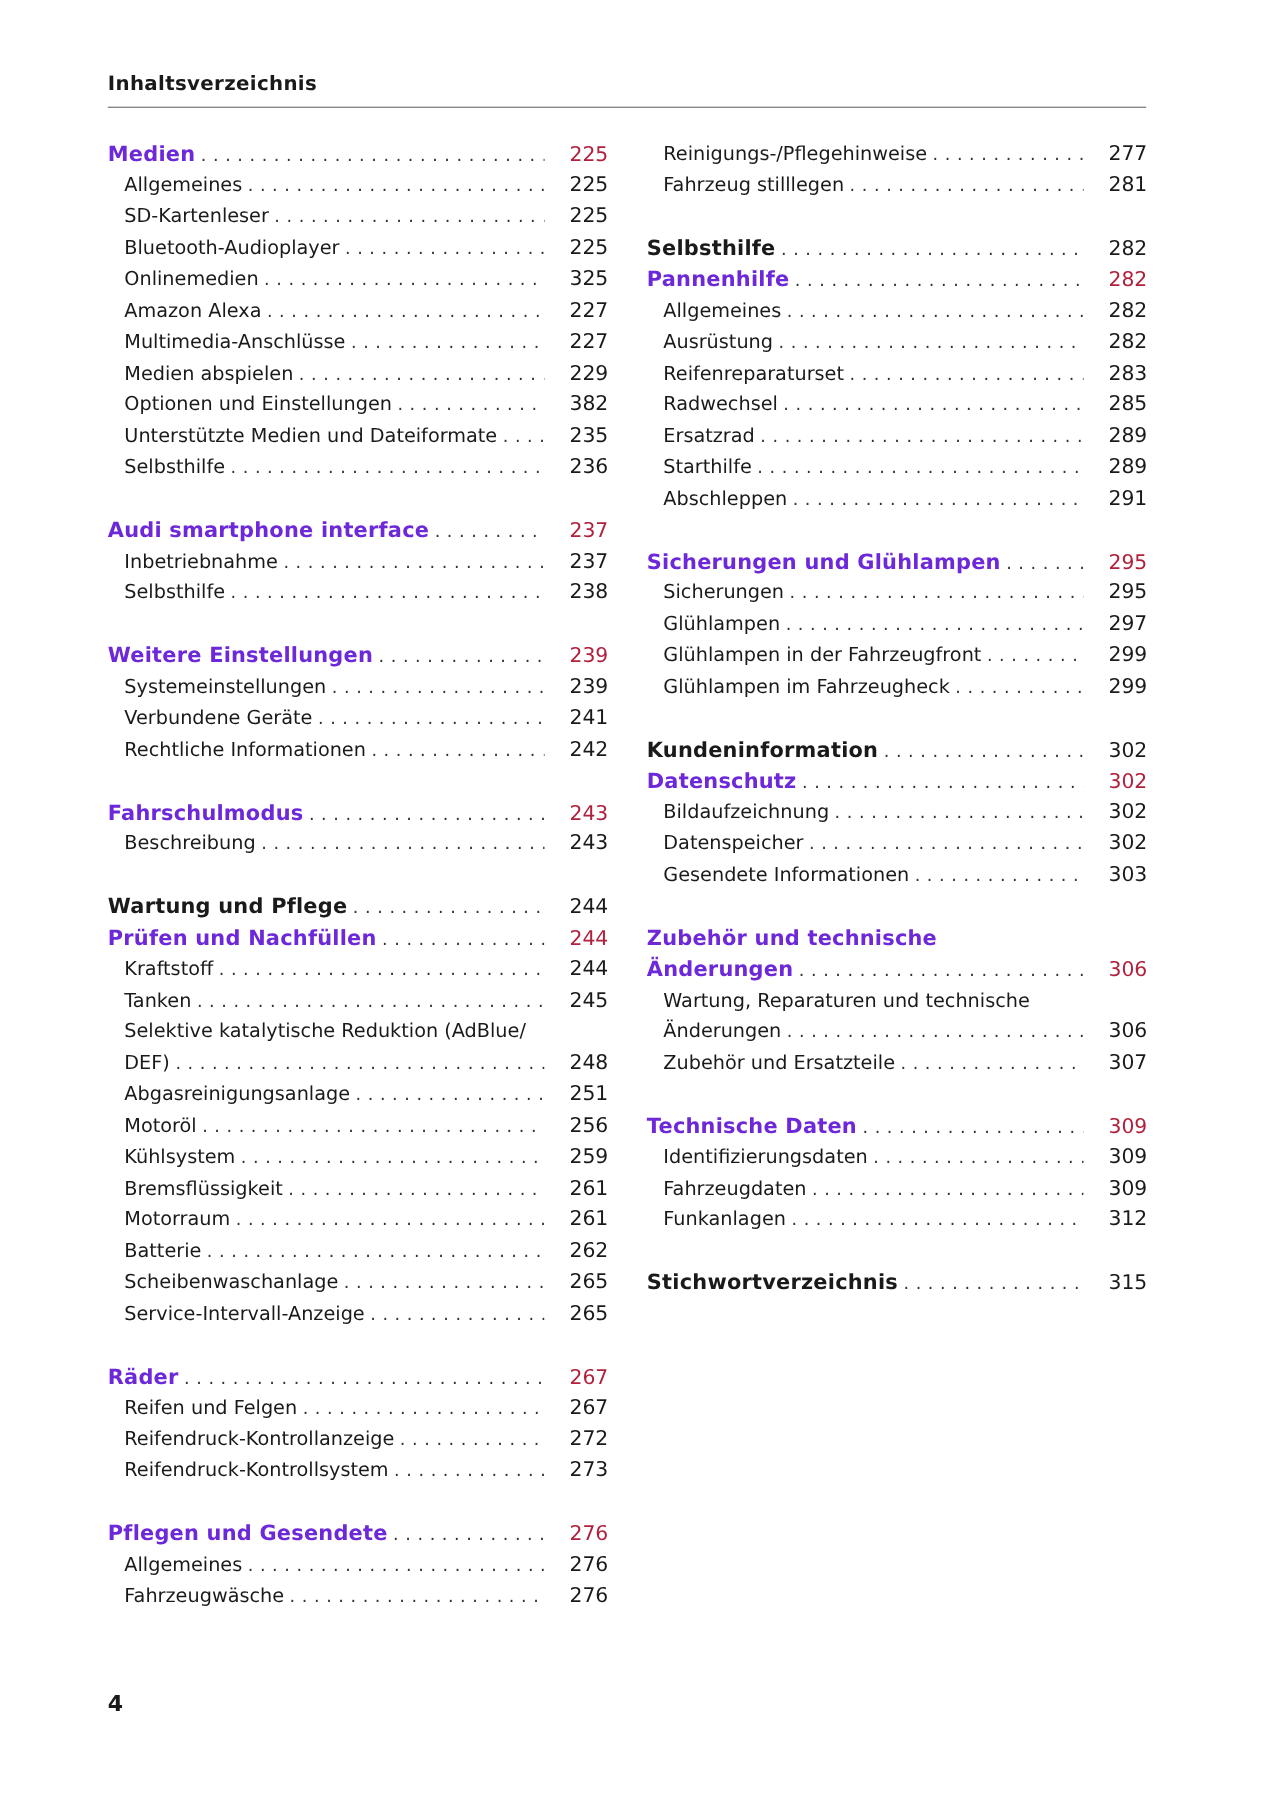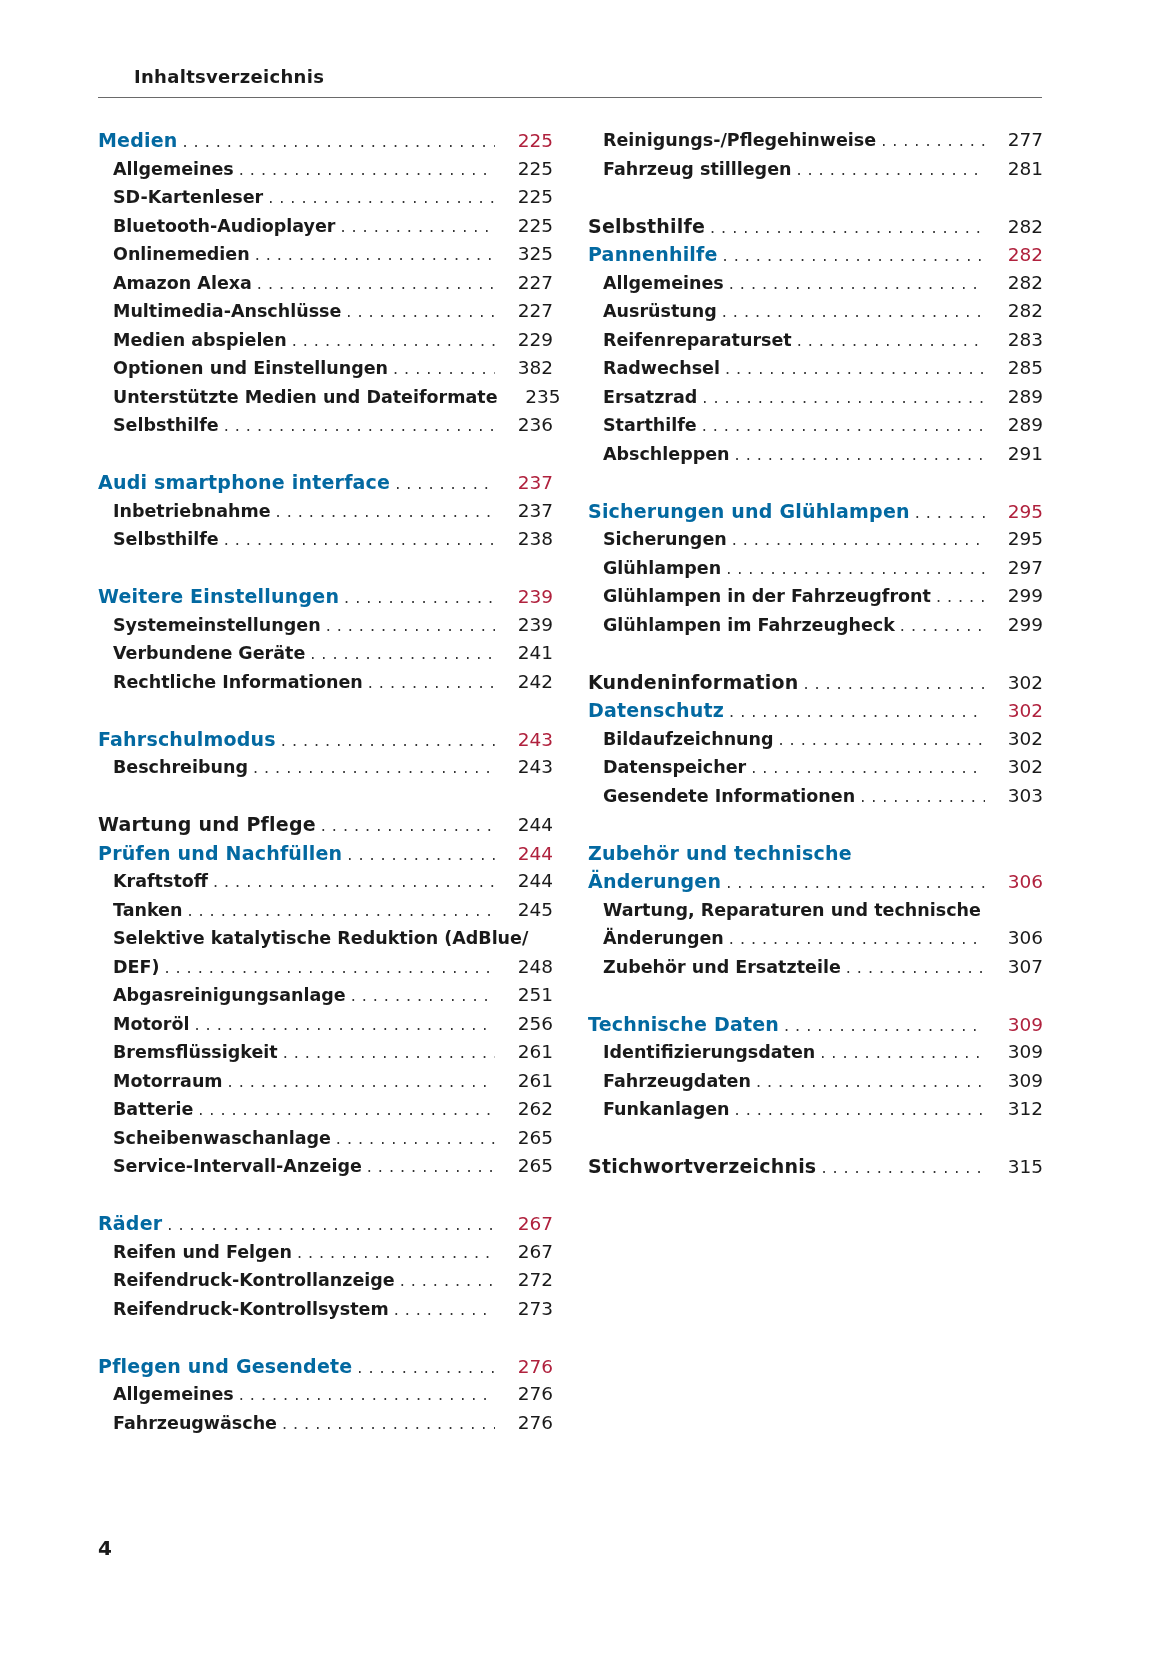--- a/index.html
+++ b/index.html
@@ -1,32 +1,32 @@
 <!DOCTYPE html>
 <html><head>
 <meta charset="utf-8">
 <style>
   html, body { margin:0; padding:0; background:#ffffff; }
   body { width:1165px; height:1653px; position:relative; overflow:hidden;
          font-family:"DejaVu Sans", sans-serif; color:#1a1a1a; }
   .page-header { position:absolute; left:98px; top:66px;
-         font-family:"DejaVu Sans", sans-serif; font-weight:bold; font-size:18px; letter-spacing:0.3px; color:#1a1a1a;margin-left:36px; }
+         font-family:"DejaVu Sans", sans-serif; font-weight:bold; font-size:18px; letter-spacing:0.3px; color:#1a1a1a; }
   .header-rule { position:absolute; left:98px; top:97px; width:944px; height:1px; background:#6a6a6a; }
   .column { position:absolute; top:126px; width:455px; }
   .col-left { left:98px; }
   .col-right { left:588px; }
   .row { position:relative; height:28.5px; line-height:28.5px; display:flex; align-items:baseline; white-space:nowrap; }
   .row.gap { height:28.5px; }
   .row .label { flex:0 0 auto; font-size:18.5px; }
   .row .dots { flex:1 1 auto; overflow:hidden; font-size:16px; letter-spacing:2.6px; color:#333; margin:0 4px 0 5px; }
   .row .dots::before { content:". . . . . . . . . . . . . . . . . . . . . . . . . . . . . . . . . . . . . . . . . . . . . . . . . . . . . . . . . . . . . . . . . . . . ."; letter-spacing:0; word-spacing:0.9px; }
   .row .page { flex:0 0 40px; text-align:right; font-size:18.5px; margin-left:14px; }
-  .row.sub .label { padding-left:15px; font-family:"DejaVu Sans", sans-serif; font-size:17.5px; color:#1a1a1a;font-weight:bold; }
+  .row.sub .label { padding-left:15px; font-family:"DejaVu Sans", sans-serif; font-size:17.5px; color:#1a1a1a; }
   .row.chapter .label, .row.section .label { font-family:"DejaVu Sans", sans-serif; font-weight:bold; font-size:19px; letter-spacing:0.2px; }
-  .row.chapter .label { color:#0369a1; }
+  .row.chapter .label { color:#6d28d9; }
   .row.chapter .page { color:#b0213d; }
   .row.section .label { color:#1a1a1a; }
   .row.nodots .dots { visibility:hidden; }
   .row.nodots .page { visibility:hidden; }
   .page-number { position:absolute; left:98px; top:1536px; font-family:"DejaVu Sans", sans-serif; font-weight:bold; font-size:20px; color:#1a1a1a; }
 </style>
 </head>
 <body>
 
 <div class="page-header">Inhaltsverzeichnis</div>
@@ -171,20 +171,25 @@
       <span class="label">Abgasreinigungsanlage</span>
       <span class="dots"></span>
       <span class="page">251</span>
     </div>
     <div class="row sub">
       <span class="label">Motoröl</span>
       <span class="dots"></span>
       <span class="page">256</span>
     </div>
     <div class="row sub">
+      <span class="label">Kühlsystem</span>
+      <span class="dots"></span>
+      <span class="page">259</span>
+    </div>
+    <div class="row sub">
       <span class="label">Bremsflüssigkeit</span>
       <span class="dots"></span>
       <span class="page">261</span>
     </div>
     <div class="row sub">
       <span class="label">Motorraum</span>
       <span class="dots"></span>
       <span class="page">261</span>
     </div>
     <div class="row sub">

